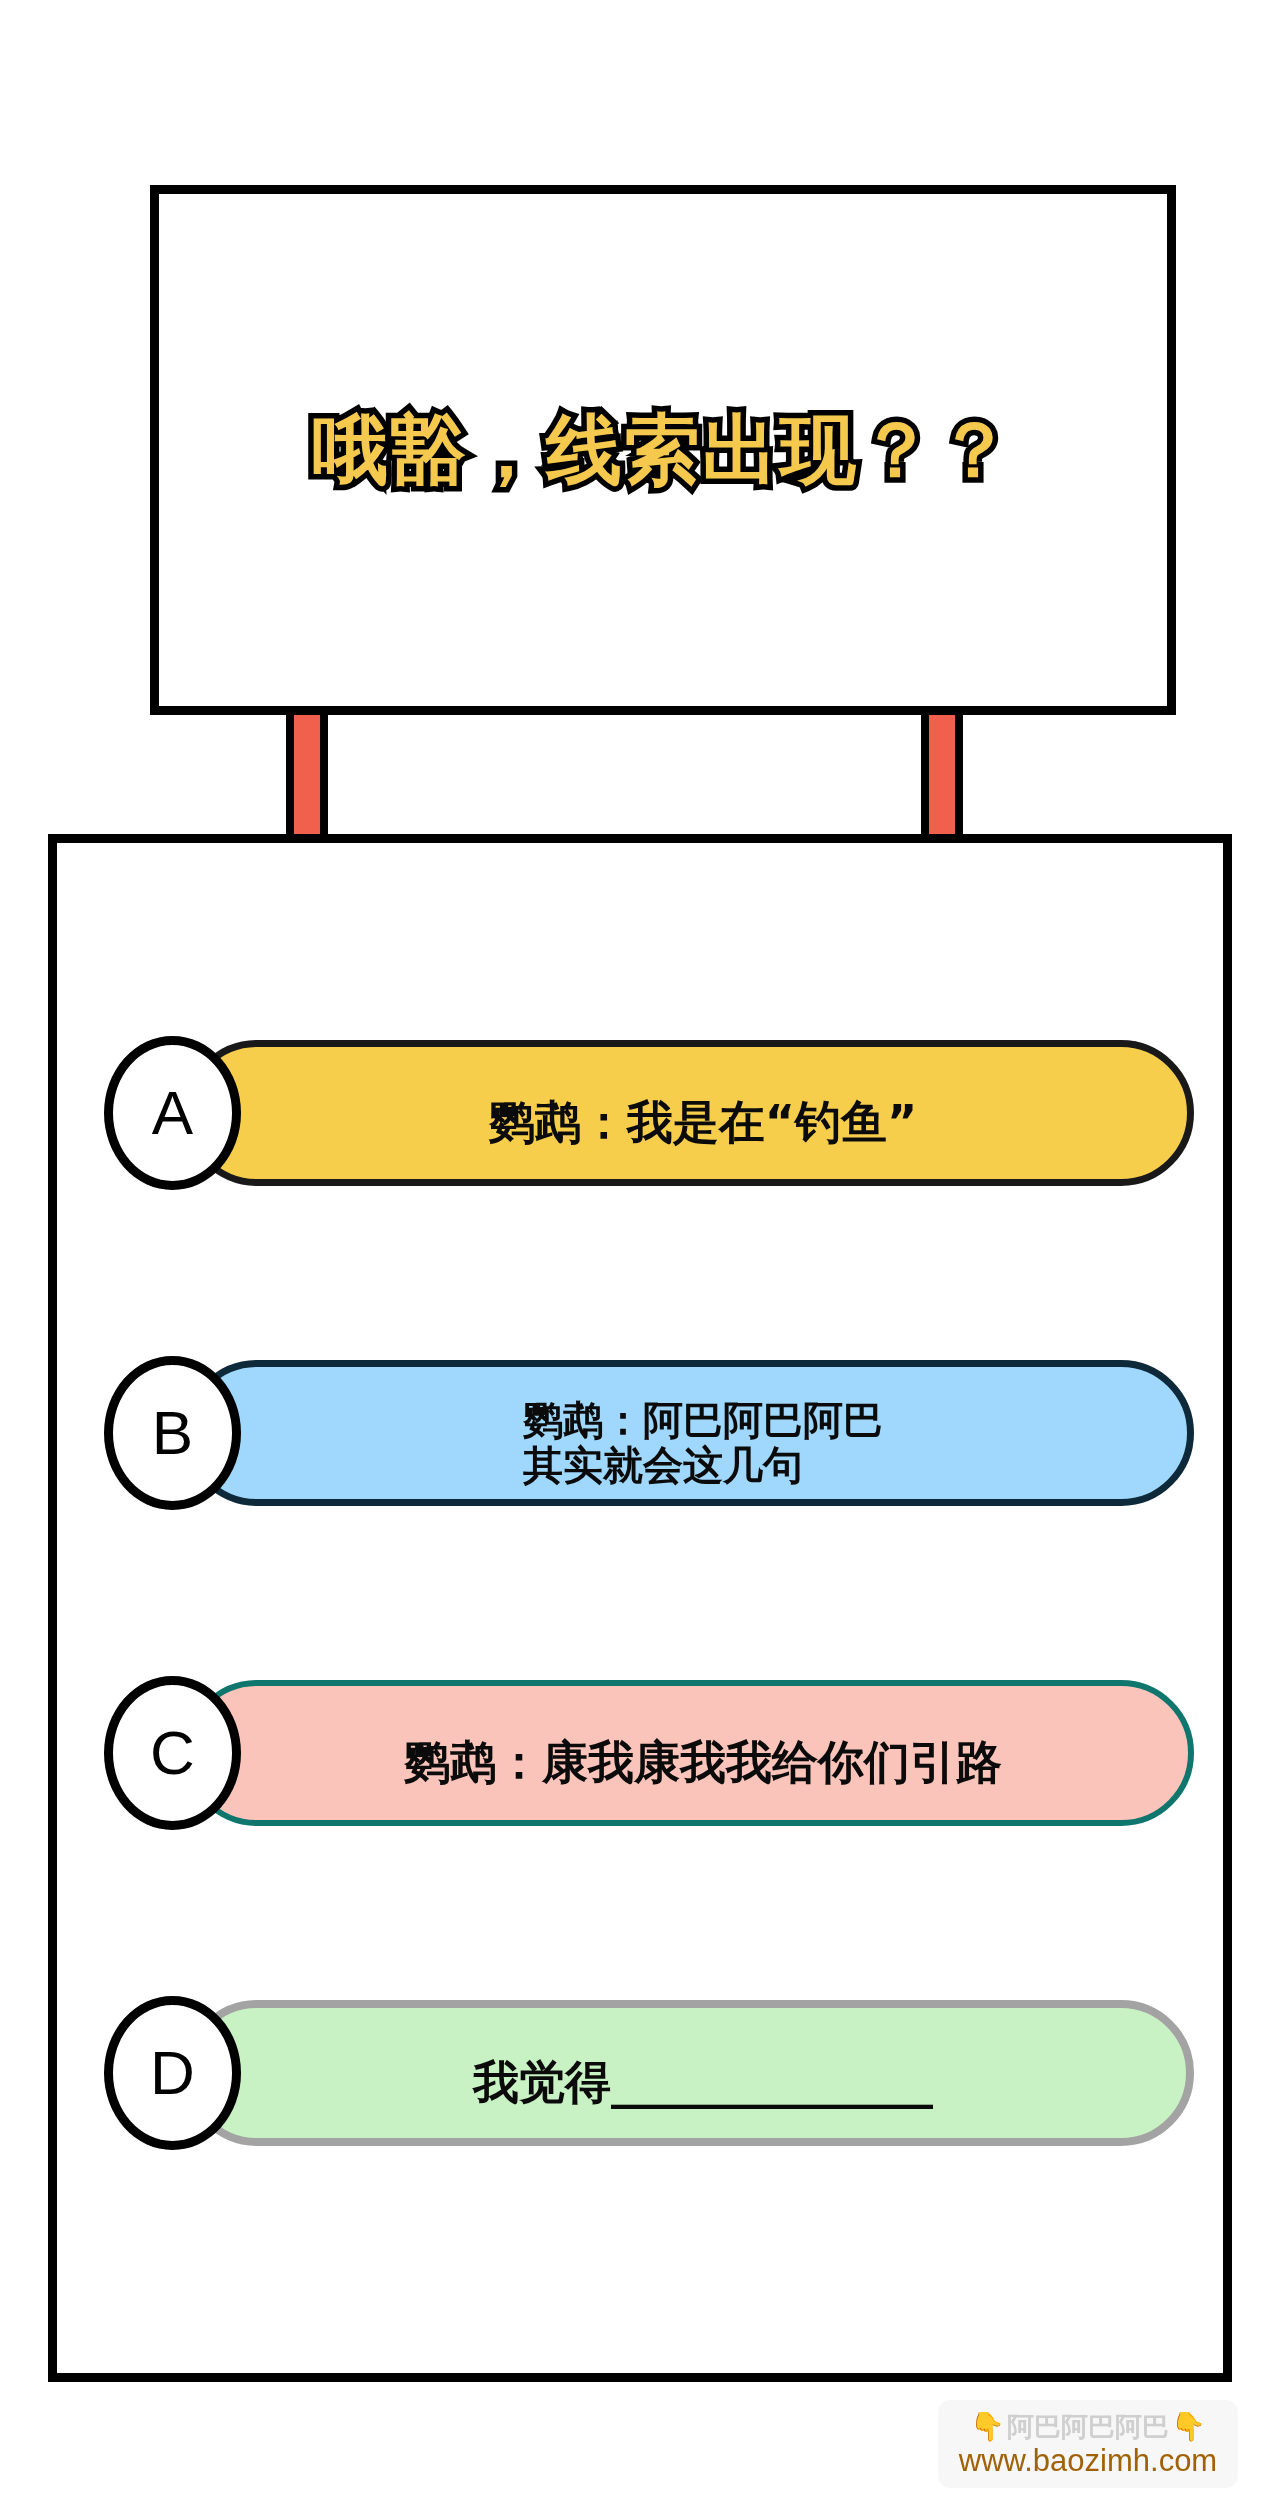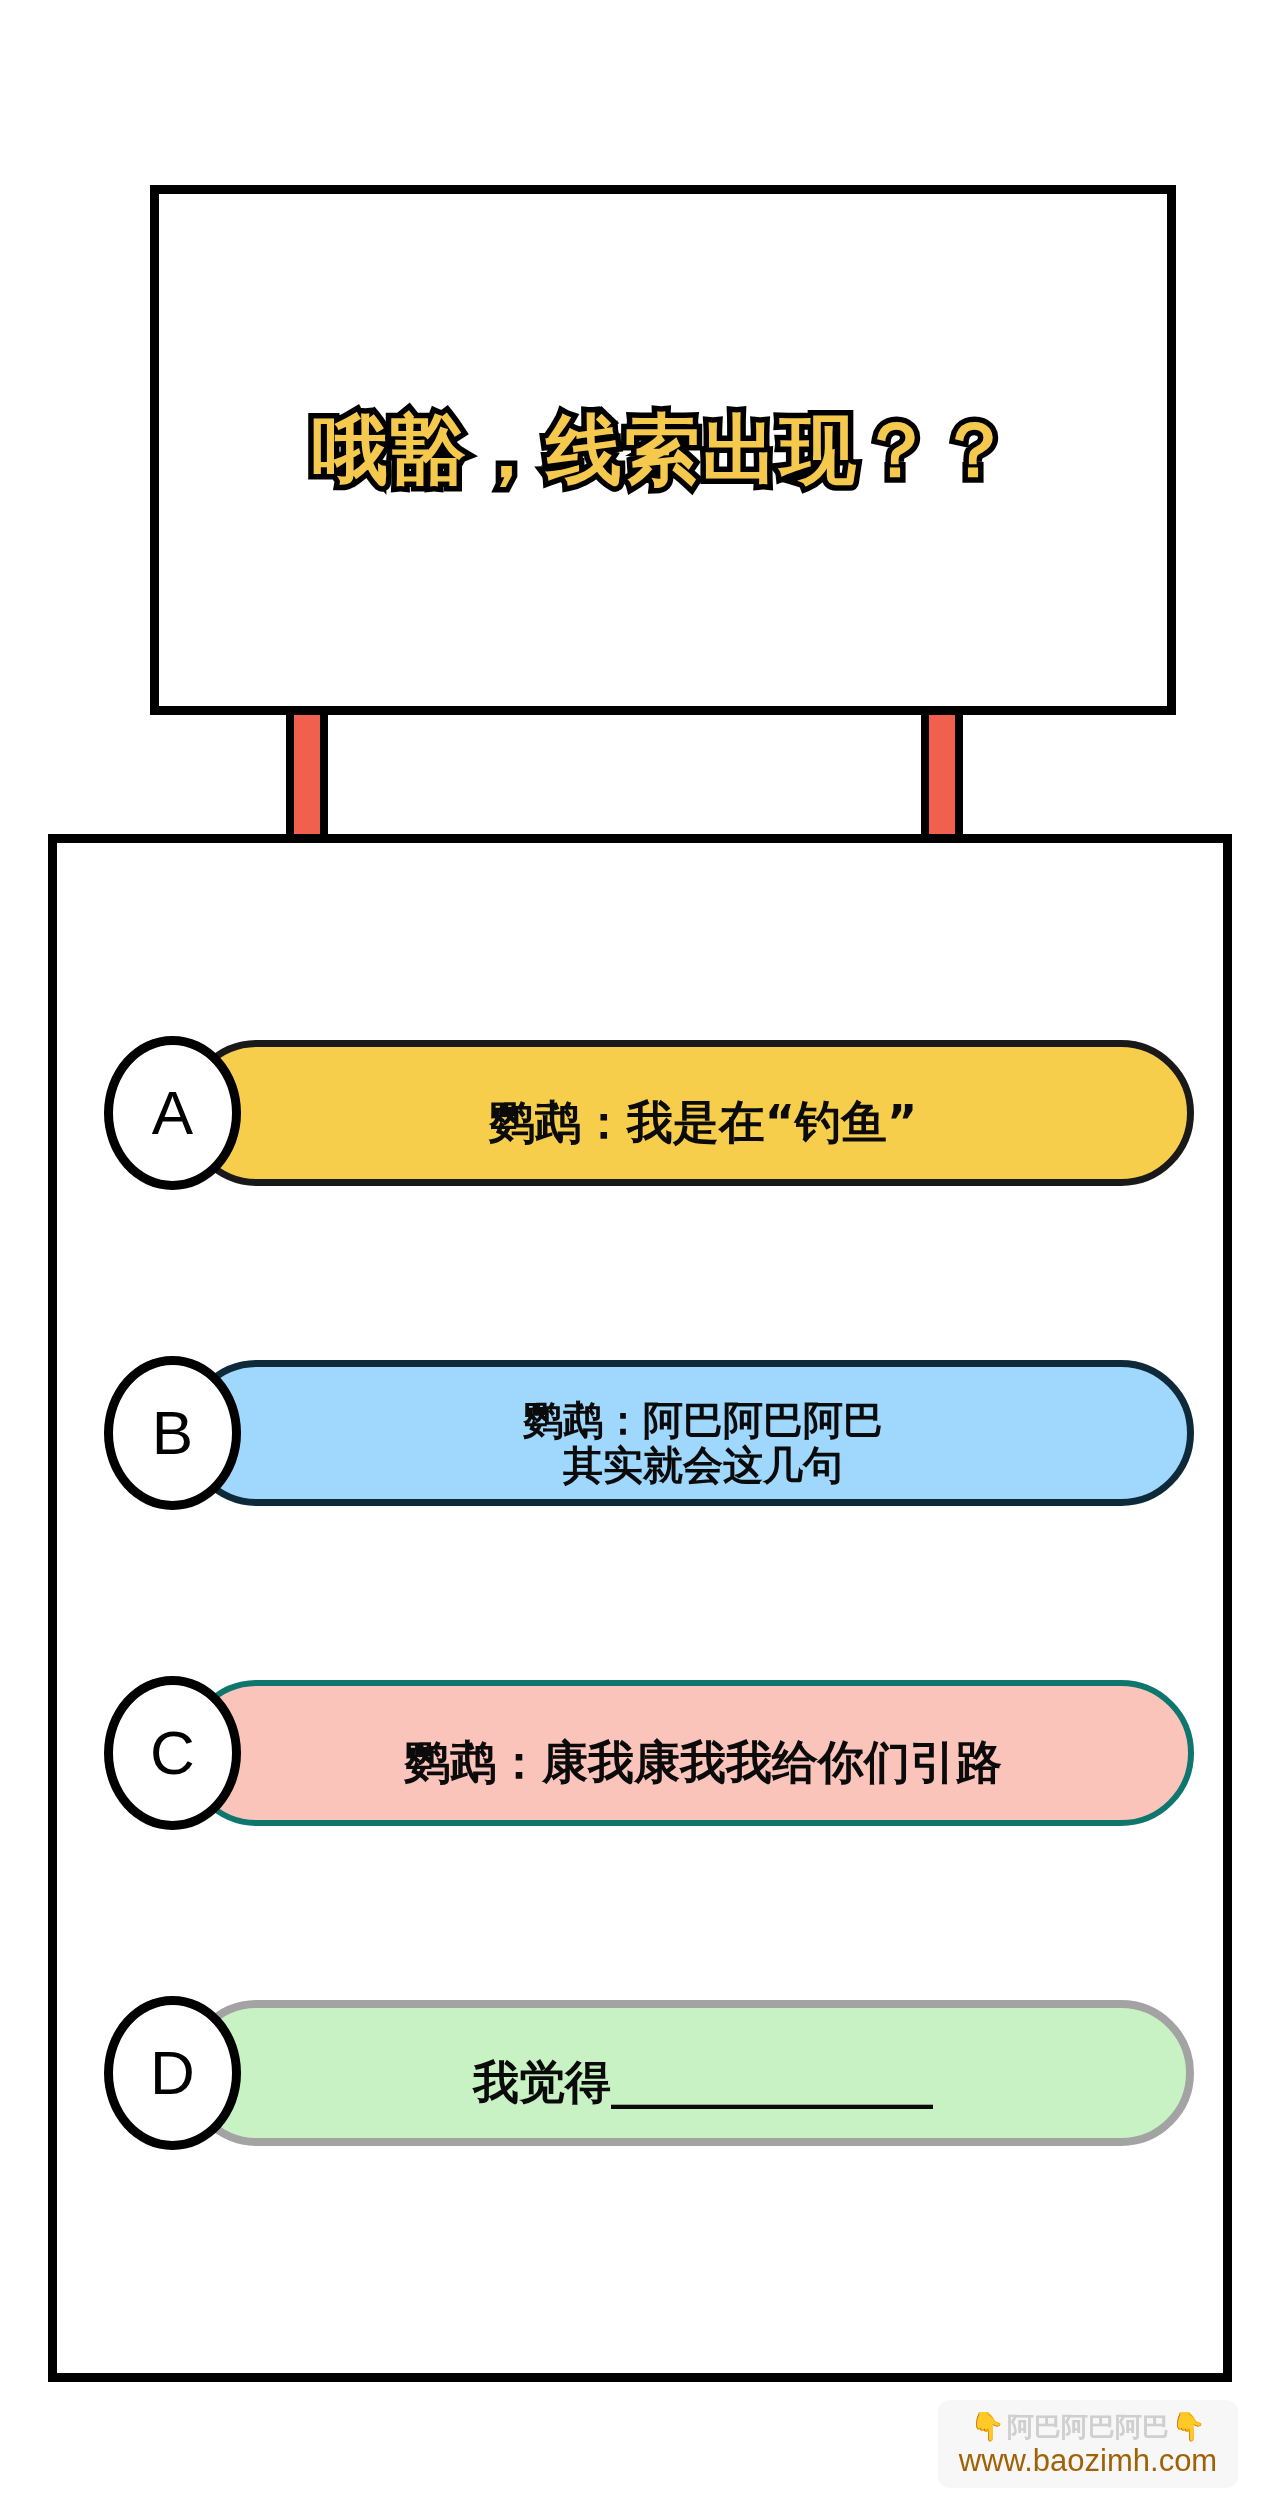--- a/index.html
+++ b/index.html
@@ -91,21 +91,21 @@
     top: 0;
     right: 0;
     height: 146px;
     border-radius: 73px;
     box-sizing: border-box;
     display: flex;
     align-items: center;
     justify-content: center;
   }
   .pill-label {
-    text-align: center;
+    text-align: left;
     font-size: 46px;
     font-weight: bold;
     color: #0b0b0b;
     line-height: 1.18;
     padding: 0 36px 0 64px;
     white-space: pre-line;
     font-family: "DejaVu Sans", "Liberation Sans", sans-serif;
     margin-top: 19px;
   }
 

